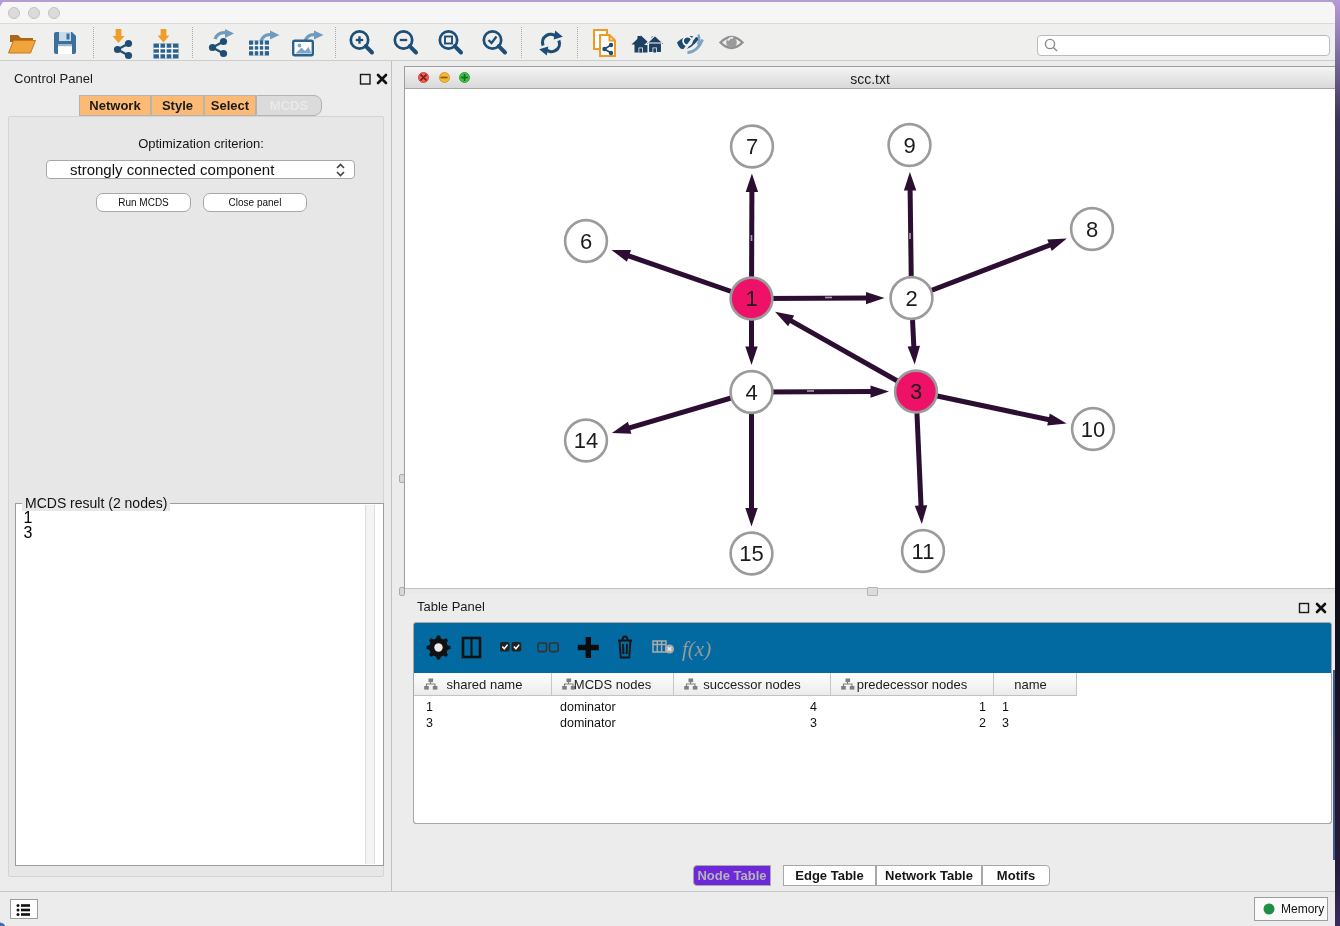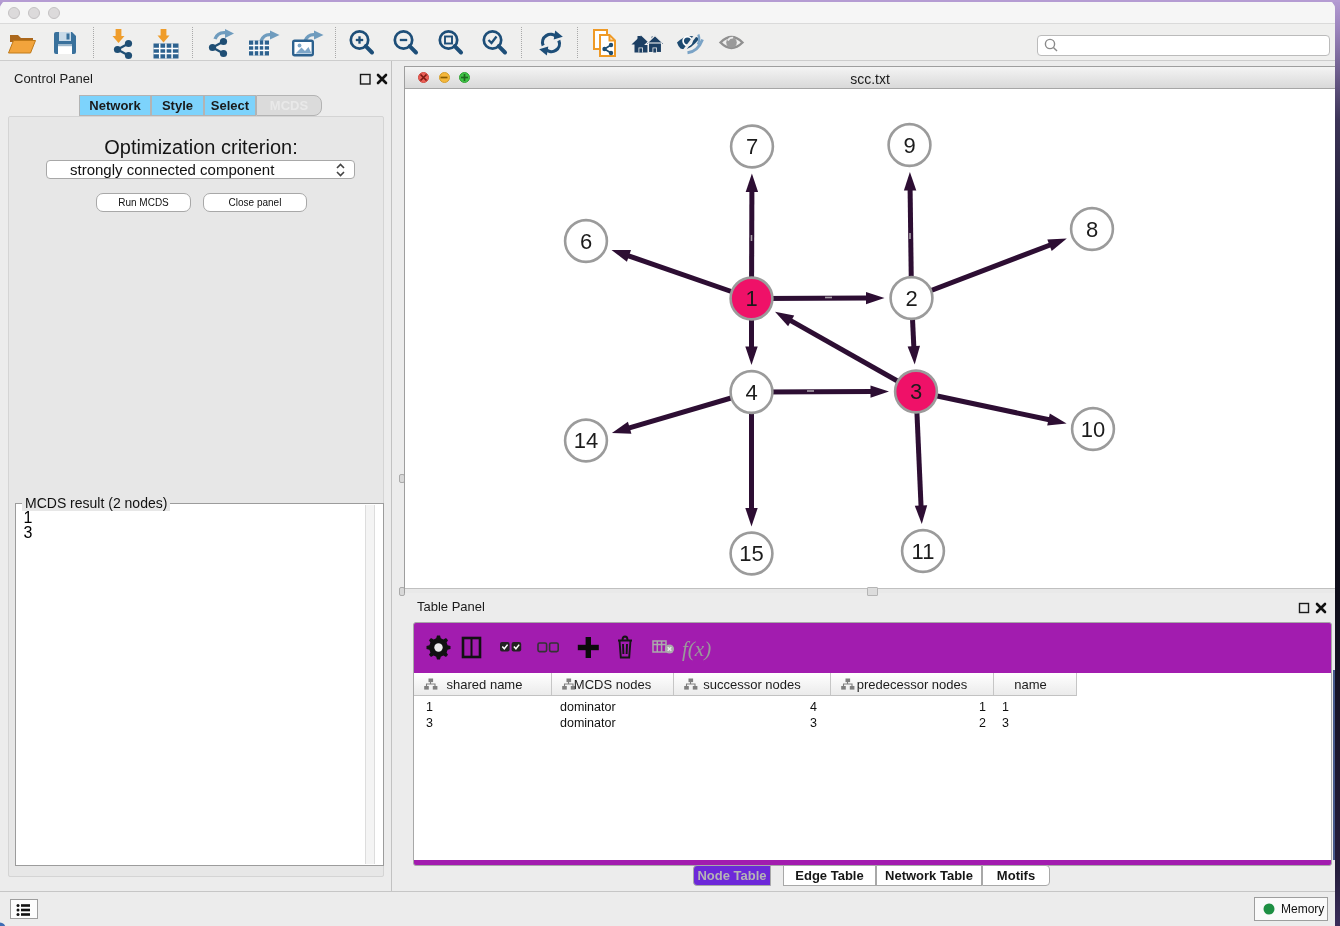--- a/index.html
+++ b/index.html
@@ -7,40 +7,40 @@
  background:linear-gradient(#b49bd3 0,#9a83bb 30px,#3c3458 120px,#181528 260px,#0f0e1a 600px,#251d3c 870px,#3b2d5a 926px);}
 .abs{position:absolute;}
 #app{position:absolute;left:0;top:0;width:1335px;height:926px;background:#ececec;border-radius:9px 9px 0 0;overflow:hidden;}
 #titlebar{position:absolute;left:0;top:2px;width:1335px;height:21px;background:#f6f6f6;}
 .tl{position:absolute;width:12px;height:12px;border-radius:50%;background:#dcdadb;border:1px solid #c3c1c2;box-sizing:border-box;top:5px;}
 #wtitle{position:absolute;top:4px;left:0;width:1335px;text-align:center;font-size:15px;letter-spacing:1.2px;color:#9e9e9e;}
 #toolbar{position:absolute;left:0;top:23px;width:1335px;height:38px;background:#efefee;border-top:1px solid #dadada;border-bottom:1px solid #cdcdcd;box-sizing:border-box;}
 .tsep{position:absolute;top:3px;height:31px;width:0;border-left:1px dotted #a9a9a9;}
 #searchbox{position:absolute;left:1037px;top:11px;width:291px;height:19px;background:#fff;border:1px solid #bbb;border-radius:4px;}
 #cptitle{position:absolute;left:14px;top:71px;font-size:13px;color:#1b1b1b;}
-.tab{position:absolute;top:95px;height:21px;box-sizing:border-box;border:1px solid #b3b3b3;background:#7dd3fc;font-size:13px;font-weight:bold;color:#1a1a1a;text-align:center;line-height:20px;}
+.tab{position:absolute;top:95px;height:21px;box-sizing:border-box;border:1px solid #b3b3b3;background:#fdba74;font-size:13px;font-weight:bold;color:#1a1a1a;text-align:center;line-height:20px;}
 #cpbody{position:absolute;left:8px;top:116px;width:376px;height:761px;background:#e7e7e7;border:1px solid #d4d4d4;box-sizing:border-box;border-radius:2px;}
-#optlabel{position:absolute;left:5px;top:19px;width:374px;text-align:center;font-size:20px;color:#151515;}
+#optlabel{position:absolute;left:5px;top:19px;width:374px;text-align:center;font-size:13px;color:#151515;}
 #dropdown{position:absolute;left:37px;top:43px;width:309px;height:19px;background:#fff;border:1px solid #a8a8a8;border-radius:4px;font-size:15px;color:#111;line-height:17px;padding-left:23px;box-sizing:border-box;}
 .btn{position:absolute;top:76px;height:19px;background:#fff;border:1px solid #a8a8a8;border-radius:7px;box-sizing:border-box;font-size:10px;color:#111;text-align:center;line-height:17px;}
 #fs{position:absolute;left:6px;top:386px;width:369px;height:363px;border:1px solid #9c9c9c;background:#fff;box-sizing:border-box;}
 #fslegend{position:absolute;left:6px;top:-9px;background:#e7e7e7;font-size:14px;color:#111;padding:0 3px;}
 #fstext{position:absolute;left:7.5px;top:6px;font-size:16px;color:#000;line-height:15.3px;}
 #fsscroll{position:absolute;right:8px;top:1px;width:10px;height:359px;background:#f4f4f4;border-left:1px solid #ddd;border-right:1px solid #ddd;box-sizing:border-box;}
 #split1{position:absolute;left:391px;top:61px;width:0;height:830px;border-left:1px solid #c2c2c2;}
 #griph2{position:absolute;left:399px;top:587px;width:6px;height:9px;background:#d8d8d8;border:1px solid #aaa;border-radius:2px;box-sizing:border-box;}
 #griph{position:absolute;left:399px;top:474px;width:6px;height:9px;background:#d8d8d8;border:1px solid #aaa;border-radius:2px;box-sizing:border-box;}
 #netwin{position:absolute;left:404px;top:66px;width:932px;height:527px;border:1px solid #9e9e9e;box-sizing:border-box;background:#fff;}
 #nettb{position:absolute;left:0;top:0;width:930px;height:22px;background:linear-gradient(#f4f4f4,#d9d9d9);border-bottom:1px solid #a6a6a6;box-sizing:border-box;}
 #nettitle{position:absolute;left:0;top:4px;width:930px;text-align:center;font-size:14px;color:#1c1c1c;}
 .mac{position:absolute;top:5px;width:11px;height:11px;border-radius:50%;box-sizing:border-box;}
 #netbottom{position:absolute;left:0;top:521px;width:930px;height:4px;background:#e9e9e9;border-top:1px solid #c0c0c0;}
 #netgrip{position:absolute;left:462px;top:520px;width:9px;height:7px;background:#dcdcdc;border:1px solid #b5b5b5;border-radius:1px;}
 #tptitle{position:absolute;left:417px;top:599px;font-size:13px;color:#1b1b1b;}
-#tpbox{position:absolute;left:413px;top:622px;width:919px;height:244px;background:#a21caf;border:1px solid #a8a8a8;border-radius:3px;box-sizing:border-box;overflow:hidden;padding-left:27px;}
+#tpbox{position:absolute;left:413px;top:622px;width:919px;height:202px;background:#0369a1;border:1px solid #a8a8a8;border-radius:3px;box-sizing:border-box;overflow:hidden;padding-left:27px;}
 #tbl{position:absolute;left:0;top:50px;width:917px;height:187px;background:#fff;}
 #thead{position:absolute;left:0;top:0;width:663px;height:23px;background:linear-gradient(#ffffff,#ebebeb);border-bottom:1px solid #c2c2c2;border-right:1px solid #c6c6c6;box-sizing:border-box;}
 .thsep{position:absolute;top:0;height:22px;width:0;border-left:1px solid #c6c6c6;}
 .thtxt{position:absolute;top:4px;font-size:13px;color:#1c1c1c;text-align:center;}
 .trow{position:absolute;font-size:12.5px;color:#111;}
 #bluel{position:absolute;left:1333px;top:670px;width:3px;height:190px;background:#45588b;}
 .btab{position:absolute;top:865px;height:21px;box-sizing:border-box;border:1px solid #a8a8a8;background:#fff;font-size:13px;font-weight:bold;color:#161616;text-align:center;line-height:19px;}
 #statusbar{position:absolute;left:0;top:891px;width:1335px;height:35px;background:#ececec;border-top:1px solid #c6c6c6;box-sizing:border-box;}
 #listbtn{position:absolute;left:10px;top:899px;width:28px;height:20px;background:#fdfdfd;border:1px solid #9e9e9e;box-sizing:border-box;}
 #membtn{position:absolute;left:1254px;top:897px;width:74px;height:24px;background:#fafafa;border:1px solid #9e9e9e;box-sizing:border-box;font-size:12px;color:#111;}

